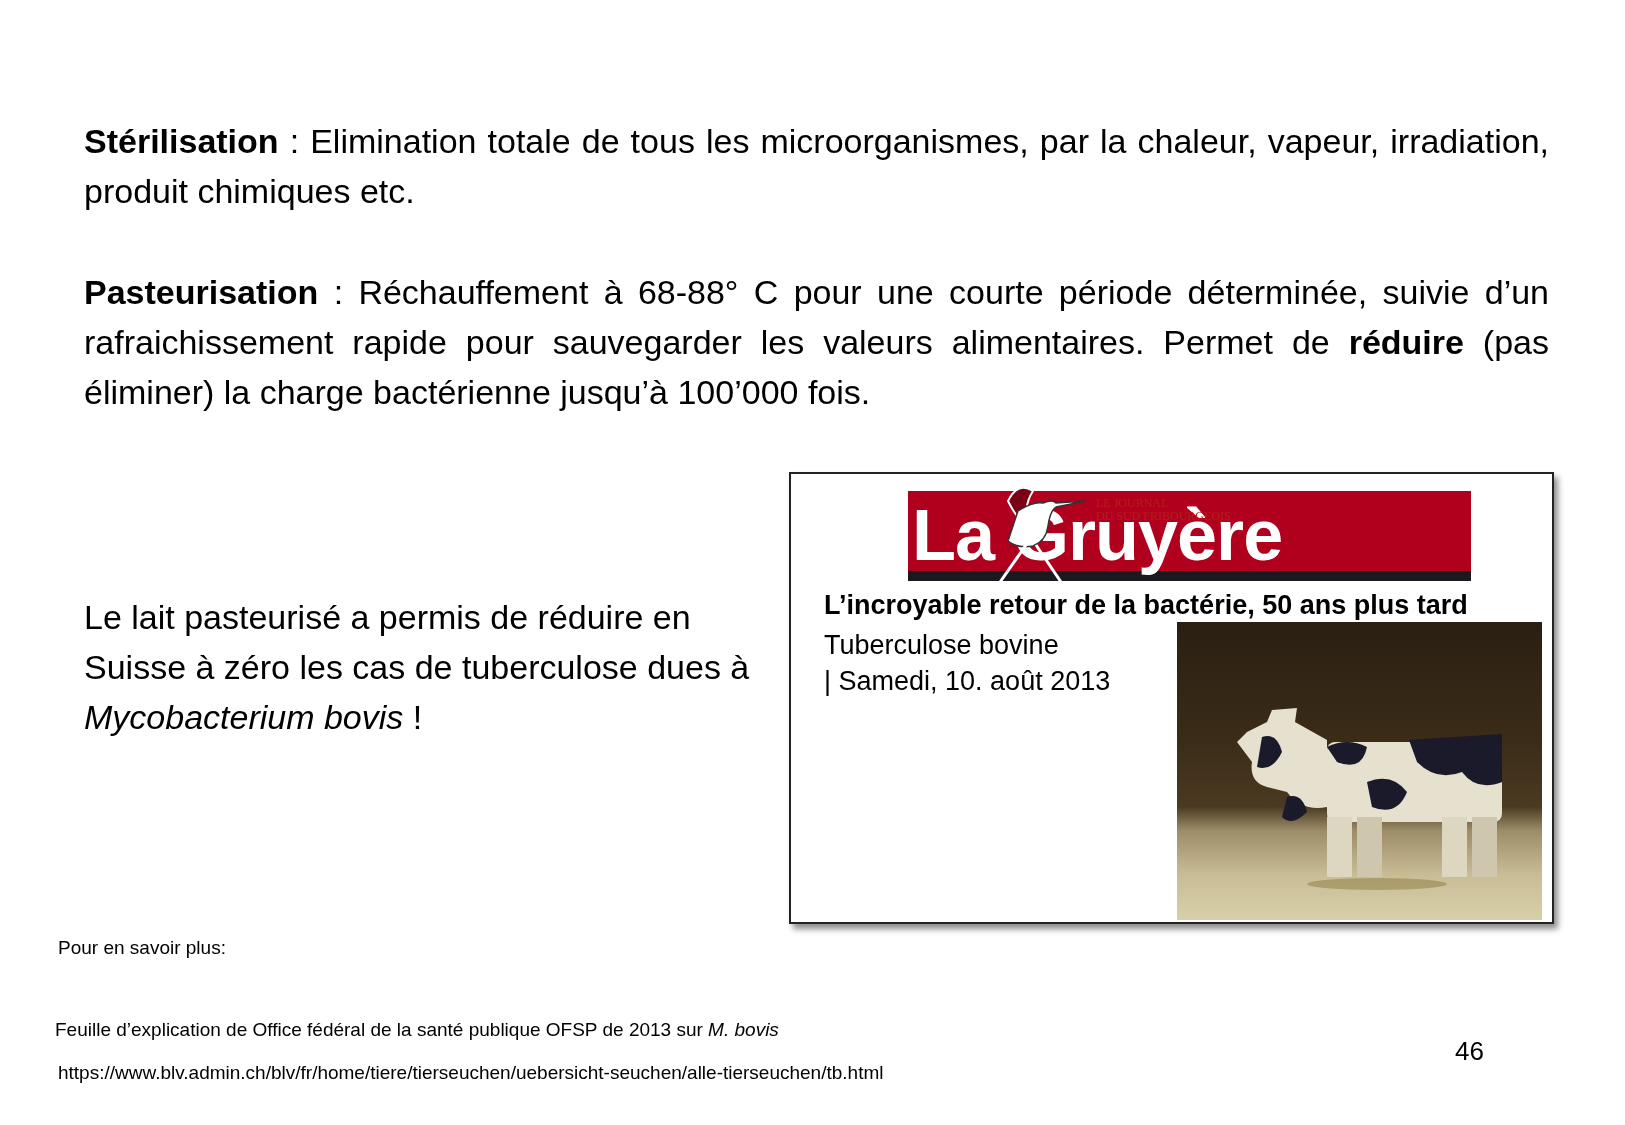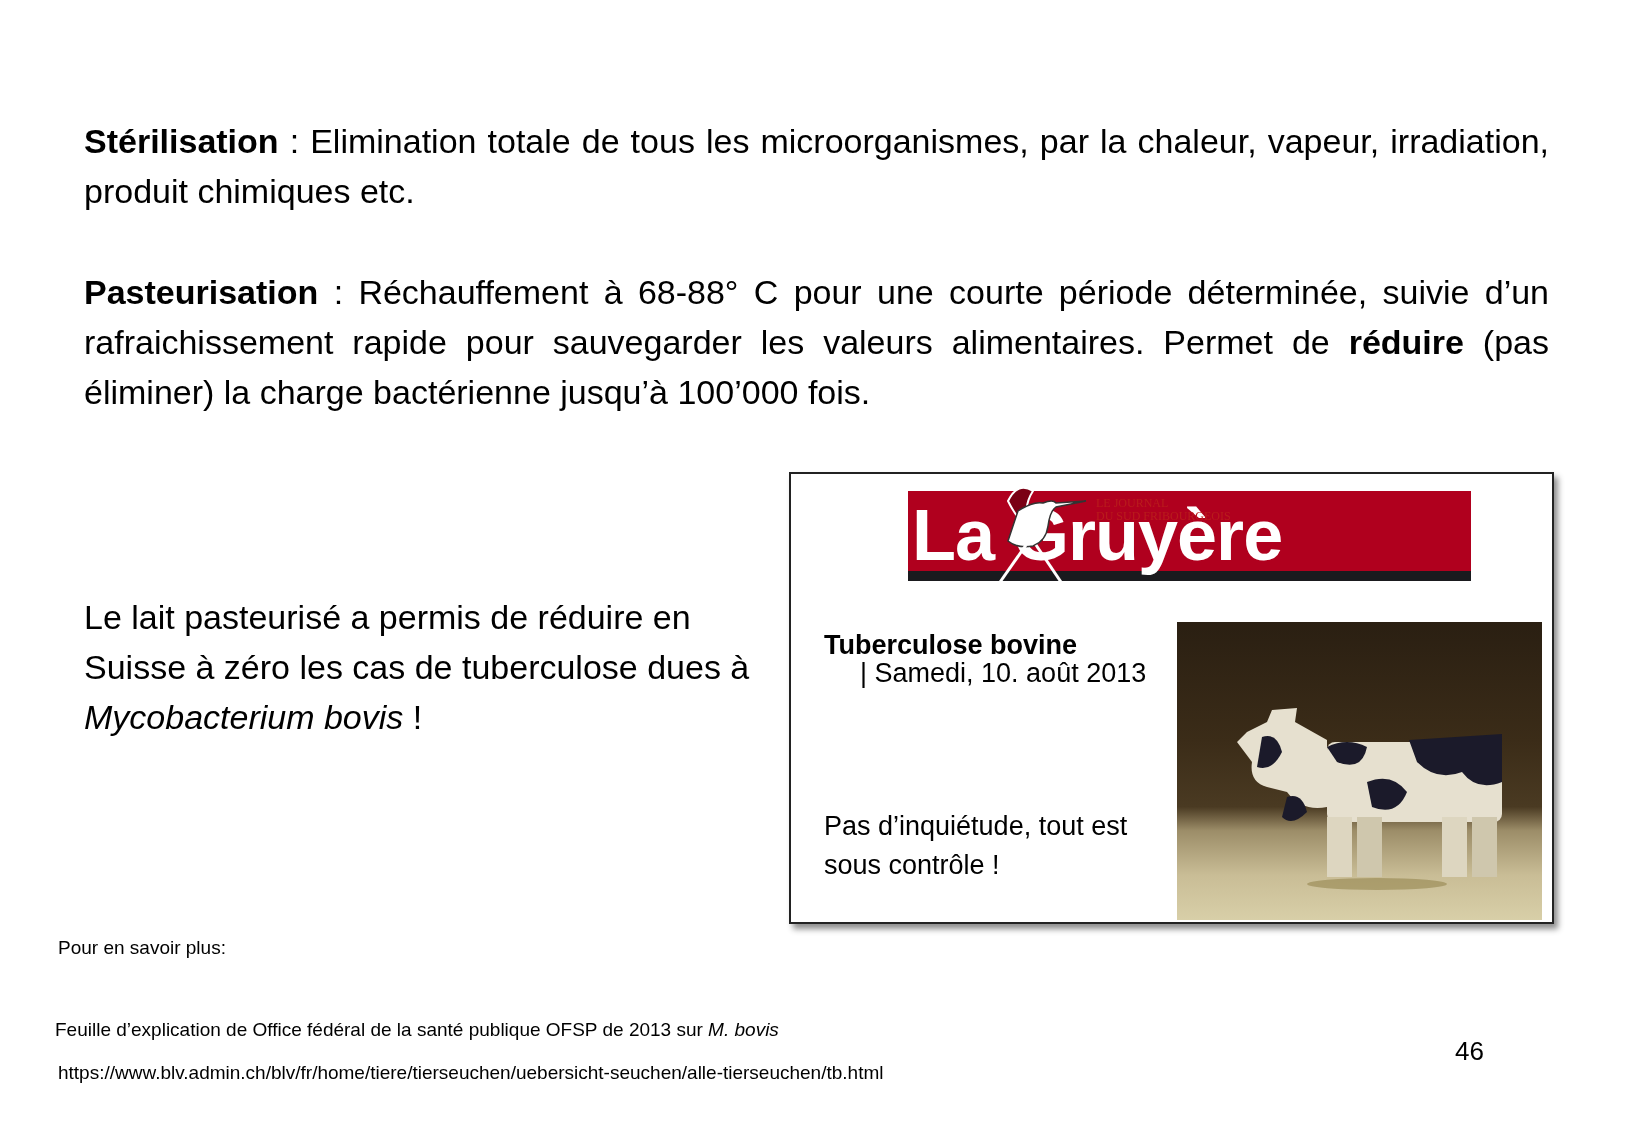--- a/index.html
+++ b/index.html
@@ -19,22 +19,22 @@
   .logo { position:absolute; left:117px; top:17px; width:563px; height:92px; }
   .logo-red { position:absolute; left:0; top:0; width:100%; height:80px; background:#b0001e; }
   .logo-black { position:absolute; left:0; top:80px; width:100%; height:10px; background:#1a1a1e; }
   .logo-text { position:absolute; left:4px; top:4px; font-size:72px; font-weight:bold; color:#fff;
                letter-spacing:-1px; line-height:80px; }
   .logo-sub { position:absolute; left:188px; top:6px; font-family:"Liberation Serif", serif;
               font-size:12px; color:#b91c1c; line-height:13px; }
   .crane { position:absolute; left:70px; top:-10px; width:110px; height:105px; }
 
   .headline { position:absolute; left:33px; top:112px; font-size:27px; font-weight:bold; white-space:nowrap; line-height:38px; }
-  .subhead { position:absolute; left:33px; top:152px; font-size:27px; font-weight:bold; line-height:38px; }
-  .date { position:absolute; left:33px; top:180px; font-size:27px; line-height:38px;margin-left:36px; }
+  .subhead { position:absolute; left:33px; top:152px; font-size:27px; font-weight:normal; line-height:38px; }
+  .date { position:absolute; left:33px; top:188px; font-size:27px; line-height:38px; }
   .reassure { position:absolute; left:33px; top:333px; font-size:27px; line-height:39px; width:320px; }
 
   .photo { position:absolute; left:386px; top:148px; width:365px; height:298px; overflow:hidden;
            background:linear-gradient(180deg,#2a1f12 0%,#3b2c18 40%,#4a3a22 62%,#9c8d68 70%,#c9bd96 85%,#d8cfa8 100%); }
 
   .more { position:absolute; left:58px; top:937px; font-size:19px;text-align:center; }
   .ref { position:absolute; left:55px; top:1010px; font-size:19px;margin-top:9px; }
   .ref i { font-style:italic; }
   .url { position:absolute; left:58px; top:1062px; font-size:19px; }
   .page-num { position:absolute; left:1455px; top:1036px; font-size:26px; }
@@ -58,23 +58,23 @@
       <div>DU SUD FRIBOURGEOIS</div>
     </div>
     <svg class="crane" viewBox="0 0 110 105">
       <path d="M30 20 Q40 0 55 10 Q45 25 50 45 Q40 40 30 20 Z" fill="#7a0014" stroke="#fff" stroke-width="2"></path>
       <path d="M40 30 Q55 20 65 22 Q75 18 78 22 L108 20 L78 26 Q72 30 70 45 Q68 60 55 65 Q40 68 30 60 Q35 45 40 30 Z" fill="#fff" stroke="#333" stroke-width="1.5"></path>
       <line x1="48" y1="64" x2="20" y2="104" stroke="#fff" stroke-width="3"></line>
       <line x1="58" y1="64" x2="85" y2="104" stroke="#fff" stroke-width="3"></line>
     </svg>
   </div>
 
+  <div class="headline">L’incroyable retour de la bactérie, 50 ans plus tard</div>
   <div class="subhead">Tuberculose bovine</div>
   <div class="date">| Samedi, 10. août 2013</div>
-  <div class="reassure">Pas d’inquiétude, tout est sous contrôle !</div>
 
   <div class="photo">
     <svg width="365" height="298" viewBox="0 0 365 298">
       <ellipse cx="200" cy="262" rx="70" ry="6" fill="#8a7a40" opacity="0.5"></ellipse>
       <rect x="150" y="120" width="175" height="80" rx="8" fill="#e6e0cf"></rect>
       <path d="M232 118 L325 112 L325 160 Q300 170 285 150 Q260 160 240 140 Z" fill="#1b1a2a"></path>
       <path d="M150 125 Q170 115 190 125 Q185 150 160 140 Z" fill="#1b1a2a"></path>
       <path d="M190 160 Q215 150 230 170 Q220 195 195 185 Z" fill="#1b1a2a"></path>
       <path d="M70 110 L90 100 L95 88 L120 86 L118 100 L150 118 L150 185 Q125 190 110 170 L90 165 Q72 160 75 140 L60 120 Z" fill="#e6e0cf"></path>
       <path d="M85 115 Q100 110 105 130 Q95 150 80 145 Z" fill="#1b1a2a"></path>

